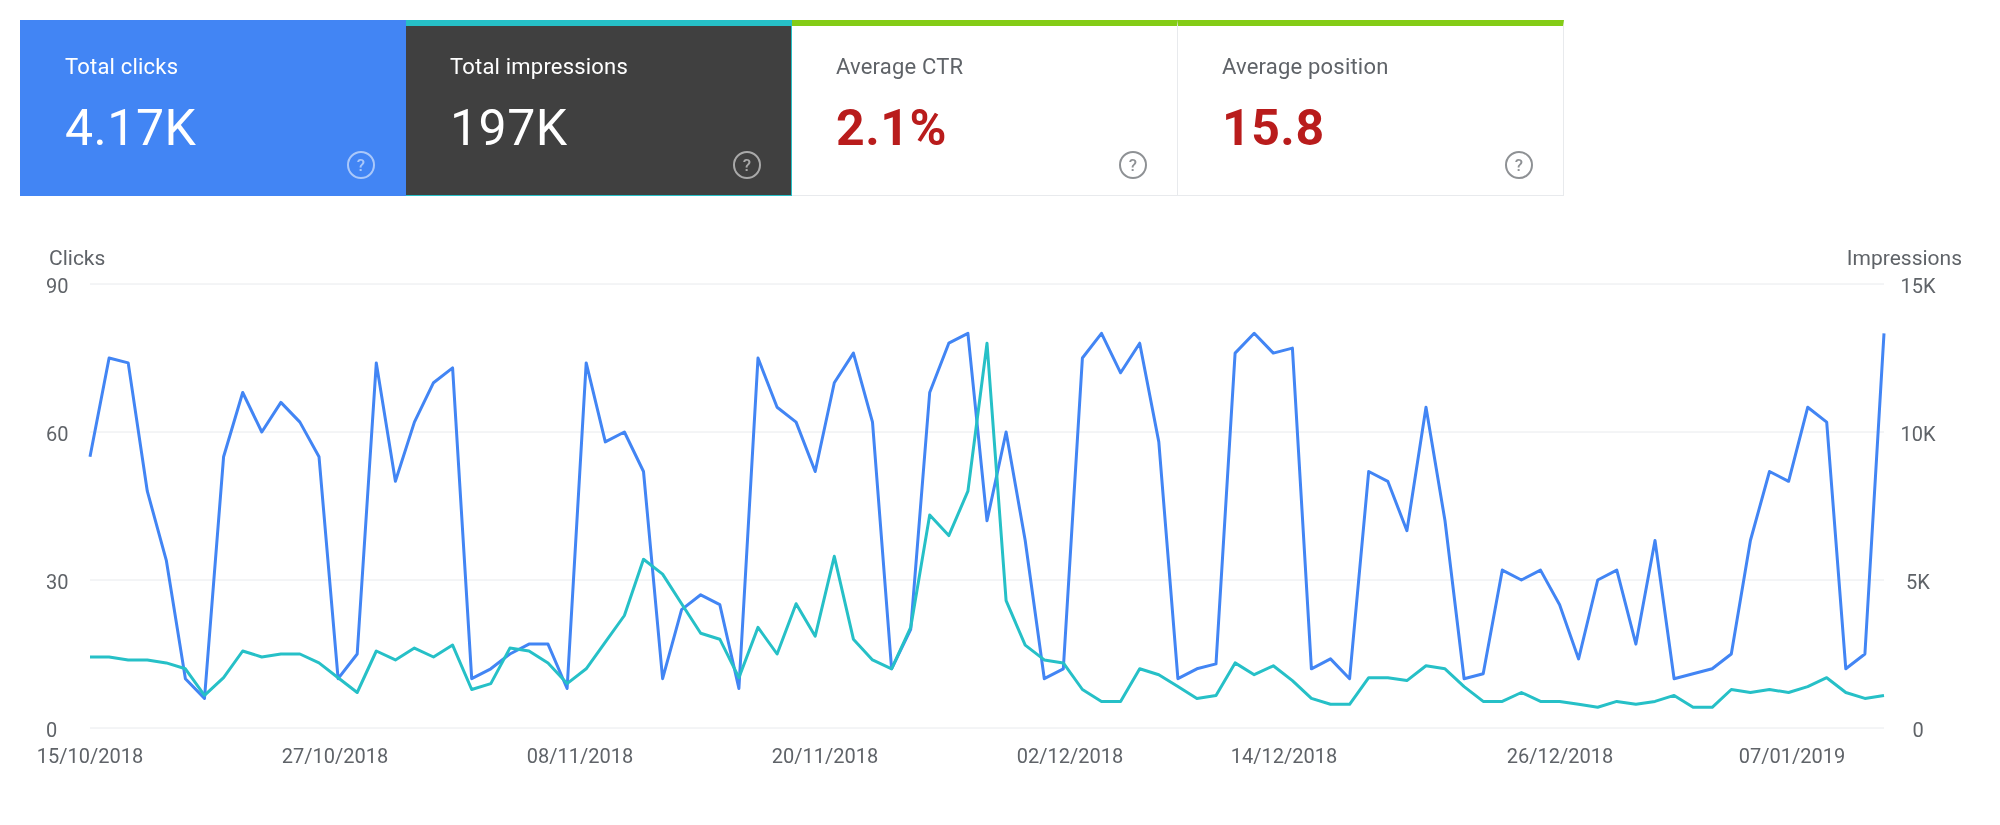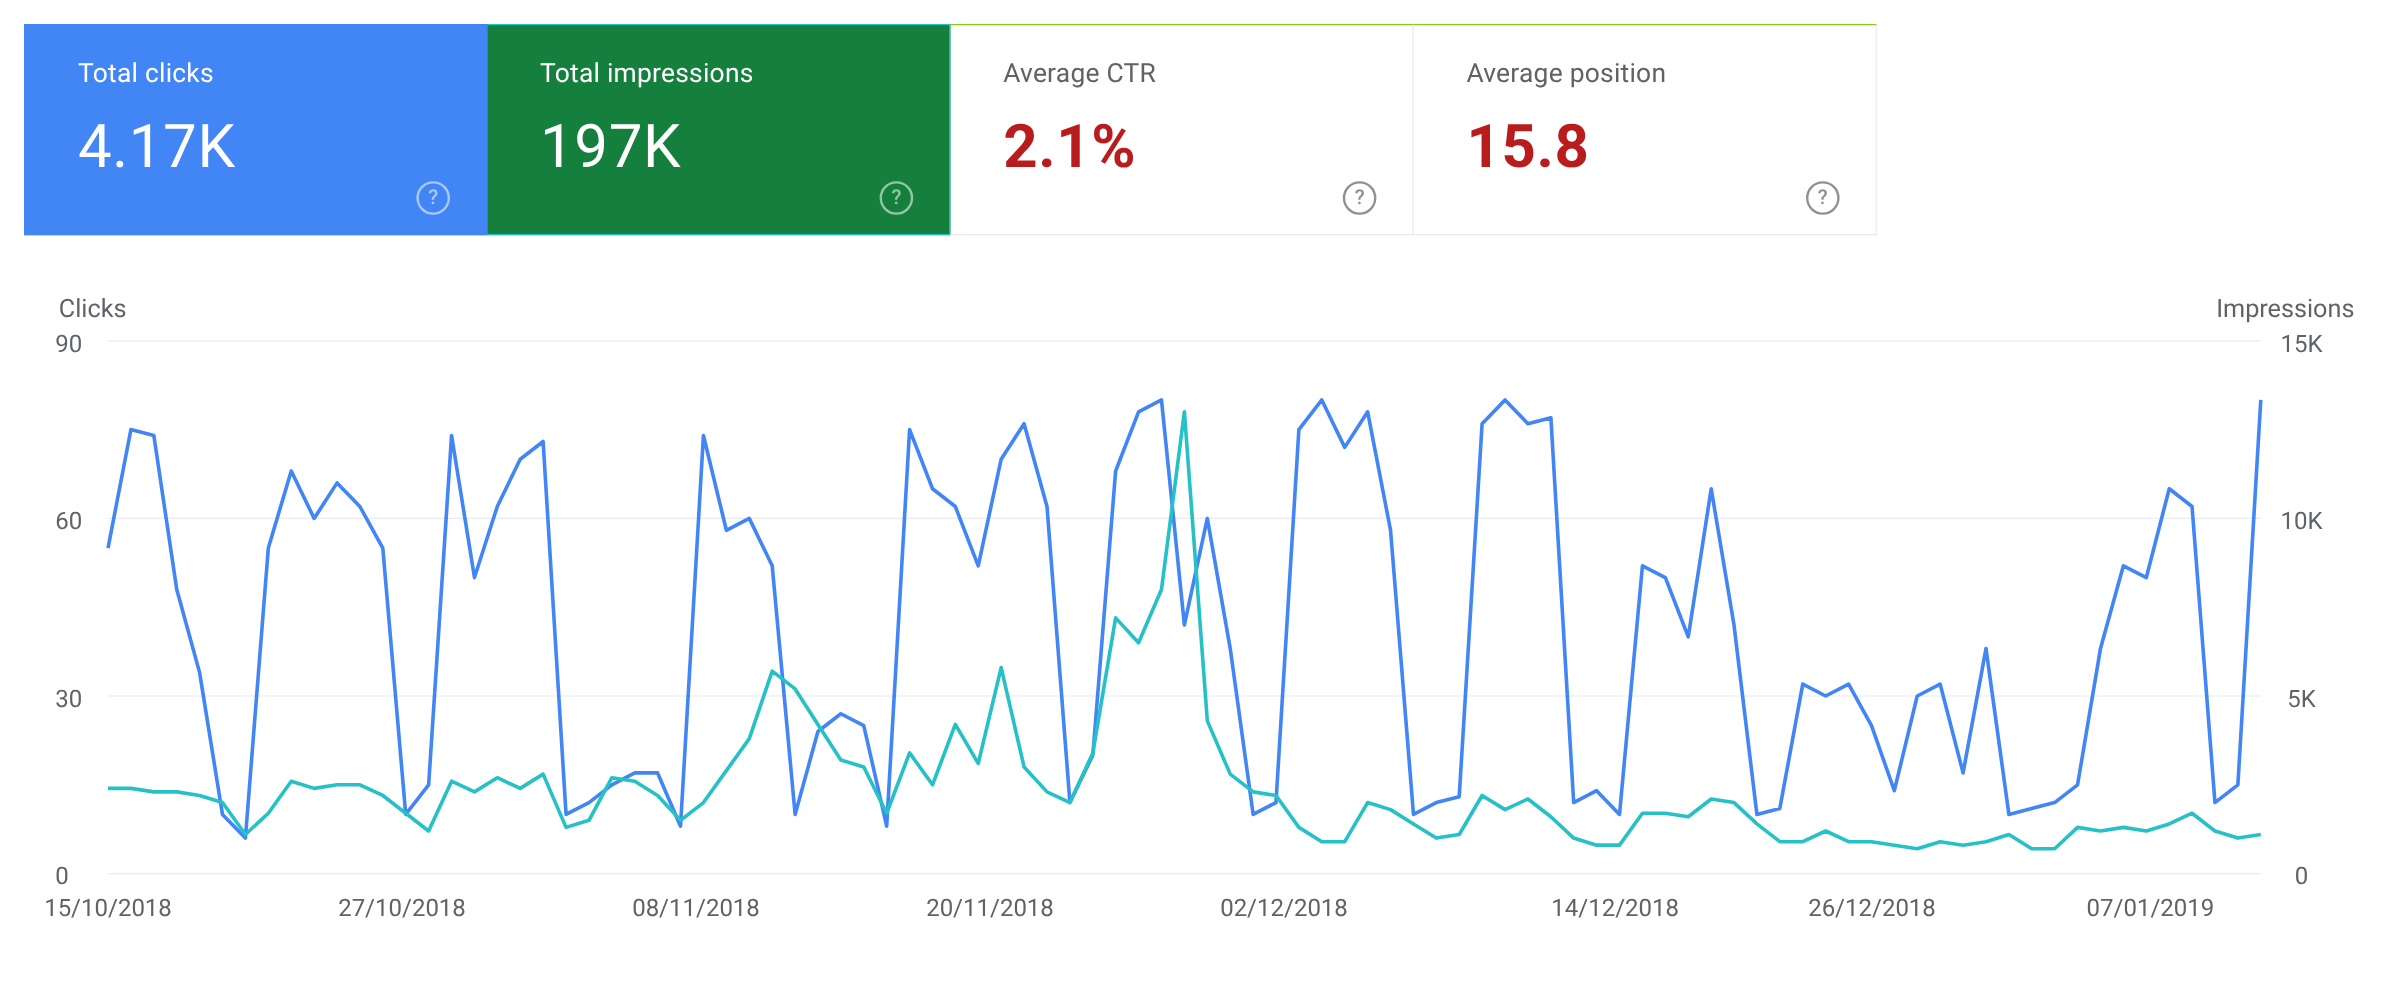--- a/index.html
+++ b/index.html
@@ -14,27 +14,27 @@
   .cards {
     display: flex;
     gap: 0;
   }
   .card {
     width: 386px;
     height: 176px;
     padding: 28px 34px 16px 44px;
     position: relative;
     border-right: 1px solid #e8eaed;
-    border-top: 1px solid #84cc16;
+    border-top: 6px solid #84cc16;
     border-bottom: 1px solid #e8eaed;
     cursor: pointer;
   }
   .card.first { border-left: 1px solid #e8eaed; }
   .card.clicks { background: #4285f4; color: #fff; border-color:#4285f4;}
-  .card.impressions { background: #15803d; color: #fff; border-color:#26c0c7;}
+  .card.impressions { background: #404040; color: #fff; border-color:#26c0c7;}
   .card .label { font-size: 22px; font-weight: 400; margin-bottom: 20px; letter-spacing: .2px;}
   .card .value { font-size: 50px; font-weight: 400; letter-spacing: .5px;}
   .card.white .label { color:#5f6368;}
   .card.white .value { color:#b91c1c;font-weight:bold;}
   .help {
     position: absolute;
     bottom: 16px;
     right: 30px;
     width: 28px; height: 28px;
     border: 2px solid currentColor;
@@ -133,16 +133,16 @@
   <div class="ytick-right" style="top:28px">15K</div>
   <div class="ytick-right" style="top:176px">10K</div>
   <div class="ytick-right" style="top:324px">5K</div>
   <div class="ytick-right" style="top:472px">0</div>
 
   <div class="xtick" style="left:70px">15/10/2018</div>
   <div class="xtick" style="left:315px">27/10/2018</div>
   <div class="xtick" style="left:560px">08/11/2018</div>
   <div class="xtick" style="left:805px">20/11/2018</div>
   <div class="xtick" style="left:1050px">02/12/2018</div>
-  <div class="xtick" style="left:1326px">14/12/2018</div>
+  <div class="xtick" style="left:1264px">14/12/2018</div>
   <div class="xtick" style="left:1540px">26/12/2018</div>
   <div class="xtick" style="left:1772px">07/01/2019</div>
 </div>
 
 </body></html>

